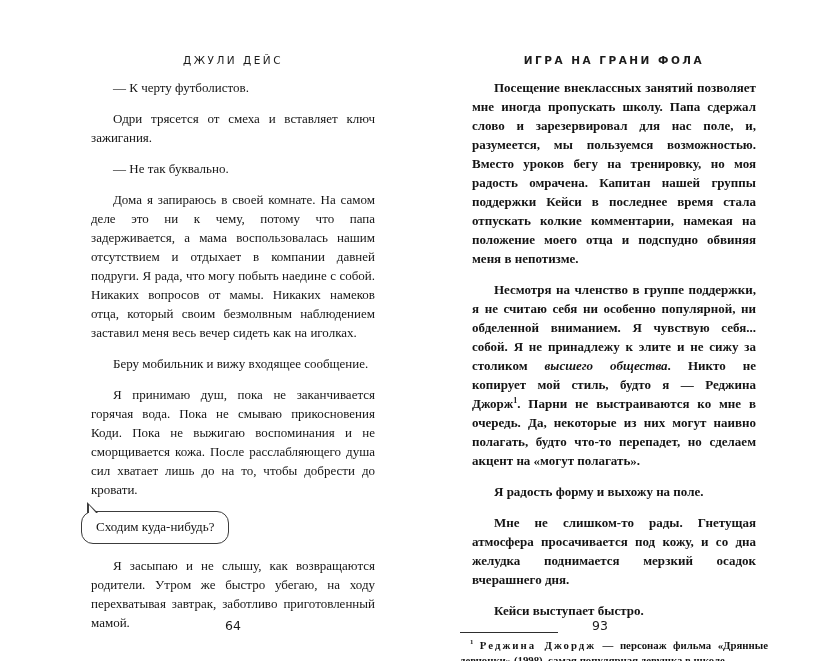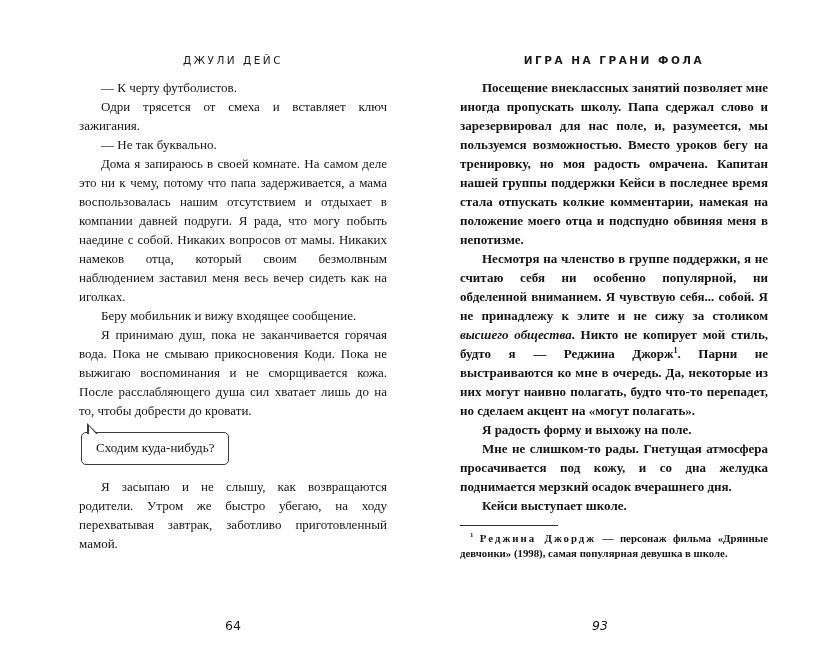--- a/index.html
+++ b/index.html
@@ -21,29 +21,29 @@
     text-align:center;
     font-family:"DejaVu Sans", sans-serif;
     font-size:10.5px; letter-spacing:2.5px;
     color:#1b1b1b;
   }
   .page-body {
     font-size:13px; line-height:19px;
     text-align:justify;
     hyphens:auto; -webkit-hyphens:auto;
   }
-  .para { margin:0; text-indent:22px; }
+  .para { margin:12px; text-indent:22px; }
   .it { font-style:italic; }
   .spaced { letter-spacing:2px; }
   sup { font-size:0.62em; line-height:0; vertical-align:super; }
 
   .bubble-row { margin:12px 0 12px 2px; text-indent:0; }
   .bubble {
     position:relative; display:inline-block;
-    border:1px solid #3c3c3c; border-radius:5px;
+    border:1px solid #3c3c3c; border-radius:12px;
     padding:7px 14px 8px 14px;
     font-size:13px; line-height:16px;
     background:#fff;
   }
   .bubble::before {
     content:""; position:absolute; top:-10px; left:5px;
     width:0; height:0;
     border-right:11px solid transparent;
     border-bottom:11px solid #3c3c3c;
   }
@@ -64,21 +64,21 @@
     text-align:justify; text-indent:10px;
   }
 
   .page-number {
     position:absolute; top:618px; width:308px;
     text-align:center;
     font-family:"DejaVu Sans", sans-serif;
     font-size:12.5px; color:#1b1b1b;
   }
   .page-number-left  { left:79px; }
-  .page-number-right { left:446px;font-style:italic; }
+  .page-number-right { left:446px; }
 </style>
 </head>
 <body>
 
 <div class="spread">
 
   <div class="page page-left">
     <div class="running-head">ДЖУЛИ ДЕЙС</div>
     <div class="page-body">
         <p class="para"><span>— К черту футболистов.</span></p>
@@ -92,21 +92,21 @@
       </div>
   </div>
 
   <div class="page page-right">
     <div class="running-head">ИГРА НА ГРАНИ ФОЛА</div>
     <div class="page-body">
         <p class="para"><span>Посещение внеклассных занятий позволяет мне иногда пропускать школу. Папа сдержал слово и зарезервировал для нас поле, и, разумеется, мы пользуемся возможностью. Вместо уроков бегу на тренировку, но моя радость омрачена. Капитан нашей группы поддержки Кейси в последнее время стала отпускать колкие комментарии, намекая на положение моего отца и подспудно обвиняя меня в непотизме.</span></p>
         <p class="para"><span>Несмотря на членство в группе поддержки, я не считаю себя ни особенно популярной, ни обделенной вниманием. Я чувствую себя... собой. Я не принадлежу к элите и не сижу за столиком </span><span class="it">высшего общества</span><span>. Никто не копирует мой стиль, будто я — Реджина Джорж</span><sup>1</sup><span>. Парни не выстраиваются ко мне в очередь. Да, некоторые из них могут наивно полагать, будто что-то перепадет, но сделаем акцент на «могут полагать».</span></p>
         <p class="para"><span>Я радость форму и выхожу на поле.</span></p>
         <p class="para"><span>Мне не слишком-то рады. Гнетущая атмосфера просачивается под кожу, и со дна желудка поднимается мерзкий осадок вчерашнего дня.</span></p>
-        <p class="para"><span>Кейси выступает школе.</span></p>
+        <p class="para"><span>Кейси выступает быстро.</span></p>
         <div class="fn-rule"></div>
         <div class="footnote"><sup>1</sup><span> </span><span class="spaced">Реджина Джордж</span><span> — персонаж фильма «Дрянные девчонки» (1998), самая популярная девушка в школе.</span></div>
       </div>
   </div>
 
   <div class="page-number page-number-left">64</div>
 
   <div class="page-number page-number-right">93</div>
 
 </div>

